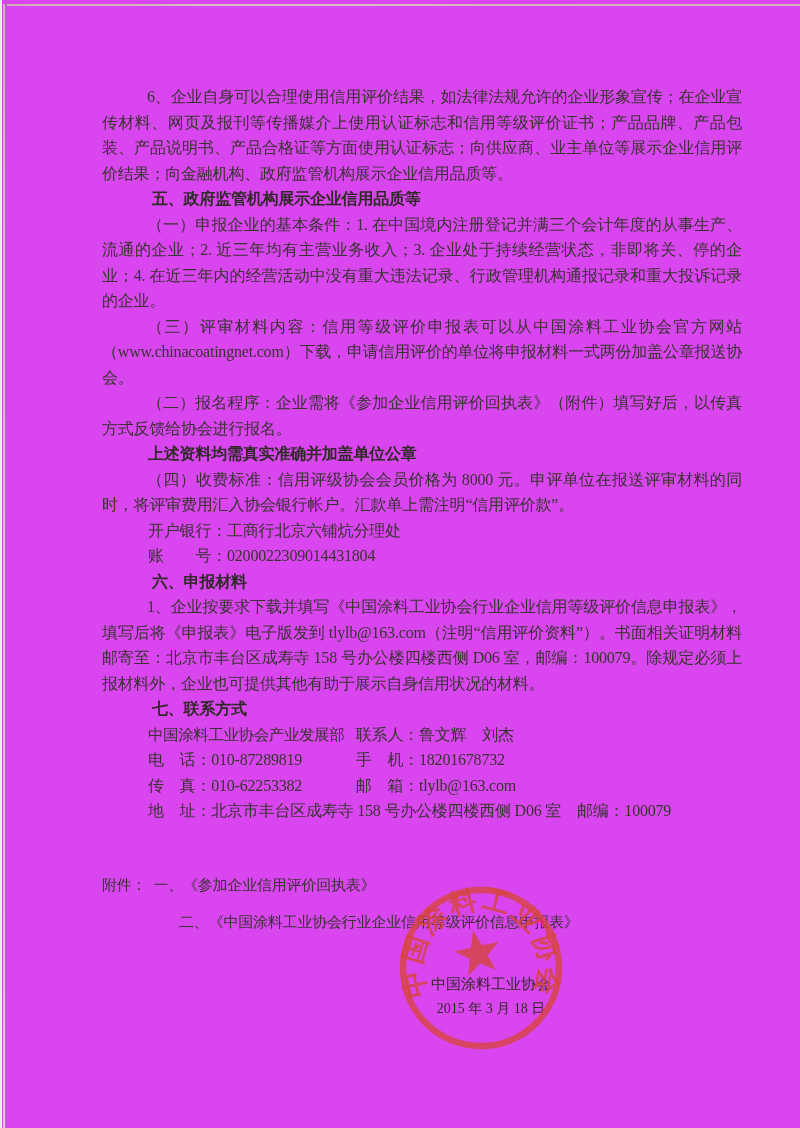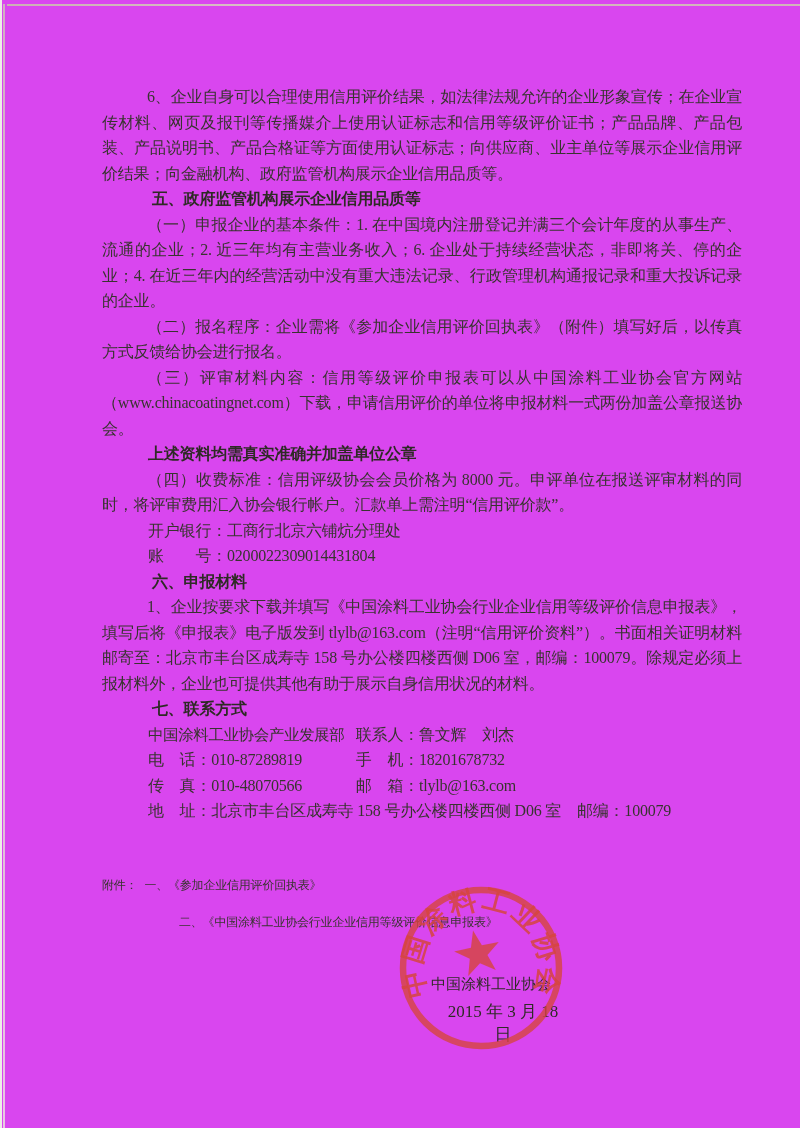--- a/index.html
+++ b/index.html
@@ -33,67 +33,67 @@
   }
   .para{margin:0;text-indent:45px;}
   .heading{margin:0;padding-left:50px;font-weight:700;color:#2e2a25;}
   .note{margin:0;padding-left:46px;font-weight:700;color:#2e2a25;}
   .bank-line{margin:0;padding-left:46px;}
   .crow{position:relative;padding-left:46px;white-space:nowrap;}
   .cl{display:inline-block;width:204px;white-space:nowrap;vertical-align:baseline;font-family:Liberation Serif, serif;}
   .dept{font-size:15.5px;letter-spacing:-0.4px;}
   .attachments{
     position:absolute;left:102px;top:872px;width:660px;
-    font-size:12px;line-height:26px;letter-spacing:-0.2px;
+    font-size:15px;line-height:26px;letter-spacing:-0.2px;
   }
   .att-row1{margin:0;}
   .att-label{margin-right:7px;}
   .att-row2{margin:11px;padding-left:66px;}
   .sig-org{
     position:absolute;left:426px;top:975px;width:130px;
     font-size:15px;letter-spacing:0;text-align:center;color:#2f2b26;
   }
   .sig-date{
-    position:absolute;left:440px;top:1000px;width:126px;
-    font-size:17px;text-align:center;color:#2f2b26;
+    position:absolute;left:428px;top:1000px;width:126px;
+    font-size:14px;text-align:center;color:#2f2b26;
   }
   .stamp-svg{position:absolute;left:396px;top:883px;z-index:5;}
 </style>
 </head>
 <body>
 
 <div class="canvas">
   <div class="edge-far-left"></div>
   <div class="edge-top"></div>
   <div class="edge-left"></div>
 
   <div class="content">
     <p class="para">6、企业自身可以合理使用信用评价结果，如法律法规允许的企业形象宣传；在企业宣传材料、网页及报刊等传播媒介上使用认证标志和信用等级评价证书；产品品牌、产品包装、产品说明书、产品合格证等方面使用认证标志；向供应商、业主单位等展示企业信用评价结果；向金融机构、政府监管机构展示企业信用品质等。</p>
     <p class="heading">五、政府监管机构展示企业信用品质等</p>
-    <p class="para">（一）申报企业的基本条件：1. 在中国境内注册登记并满三个会计年度的从事生产、流通的企业；2. 近三年均有主营业务收入；6. 企业处于持续经营状态，非即将关、停的企业；4. 在近三年内的经营活动中没有重大违法记录、行政管理机构通报记录和重大投诉记录的企业。</p>
+    <p class="para">（一）申报企业的基本条件：1. 在中国境内注册登记并满三个会计年度的从事生产、流通的企业；2. 近三年均有主营业务收入；3. 企业处于持续经营状态，非即将关、停的企业；4. 在近三年内的经营活动中没有重大违法记录、行政管理机构通报记录和重大投诉记录的企业。</p>
+    <p class="para">（三）评审材料内容：信用等级评价申报表可以从中国涂料工业协会官方网站（www.chinacoatingnet.com）下载，申请信用评价的单位将申报材料一式两份加盖公章报送协会。</p>
     <p class="para">（二）报名程序：企业需将《参加企业信用评价回执表》（附件）填写好后，以传真方式反馈给协会进行报名。</p>
-    <p class="para">（三）评审材料内容：信用等级评价申报表可以从中国涂料工业协会官方网站（www.chinacoatingnet.com）下载，申请信用评价的单位将申报材料一式两份加盖公章报送协会。</p>
     <p class="note">上述资料均需真实准确并加盖单位公章</p>
     <p class="para">（四）收费标准：信用评级协会会员价格为 8000 元。申评单位在报送评审材料的同时，将评审费用汇入协会银行帐户。汇款单上需注明“信用评价款”。</p>
     <p class="bank-line">开户银行：工商行北京六铺炕分理处</p>
     <p class="bank-line">账　　号：0200022309014431804</p>
     <p class="heading">六、申报材料</p>
     <p class="para">1、企业按要求下载并填写《中国涂料工业协会行业企业信用等级评价信息申报表》，填写后将《申报表》电子版发到 tlylb@163.com（注明“信用评价资料”）。书面相关证明材料邮寄至：北京市丰台区成寿寺 158 号办公楼四楼西侧 D06 室，邮编：100079。除规定必须上报材料外，企业也可提供其他有助于展示自身信用状况的材料。</p>
     <p class="heading">七、联系方式</p>
 
     <div class="crow">
       <span class="cl dept">中国涂料工业协会产业发展部</span>
       <span class="cr">联系人：鲁文辉　刘杰</span>
     </div>
     <div class="crow">
       <span class="cl">电　话：010-87289819</span>
       <span class="cr">手　机：18201678732</span>
     </div>
     <div class="crow">
-      <span class="cl">传　真：010-48070566</span>
+      <span class="cl">传　真：010-62253382</span>
       <span class="cr">邮　箱：tlylb@163.com</span>
     </div>
     <div class="crow">
       <span>地　址：北京市丰台区成寿寺 158 号办公楼四楼西侧 D06 室　邮编：100079</span>
     </div>
   </div>
 
   <div class="attachments">
     <p class="att-row1"><span class="att-label">附件：</span><span>一、《参加企业信用评价回执表》</span></p>
     <p class="att-row2">二、《中国涂料工业协会行业企业信用等级评价信息申报表》</p>

